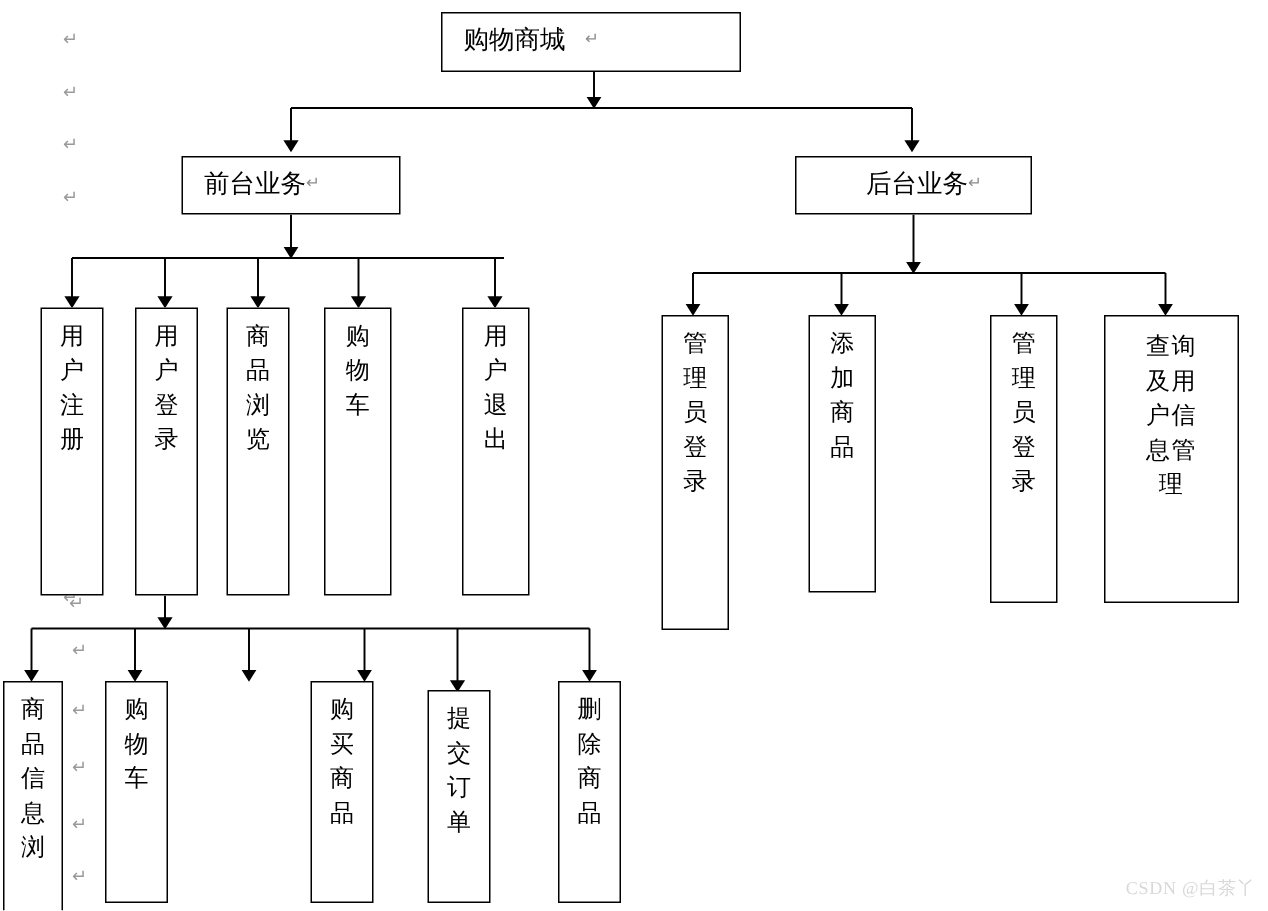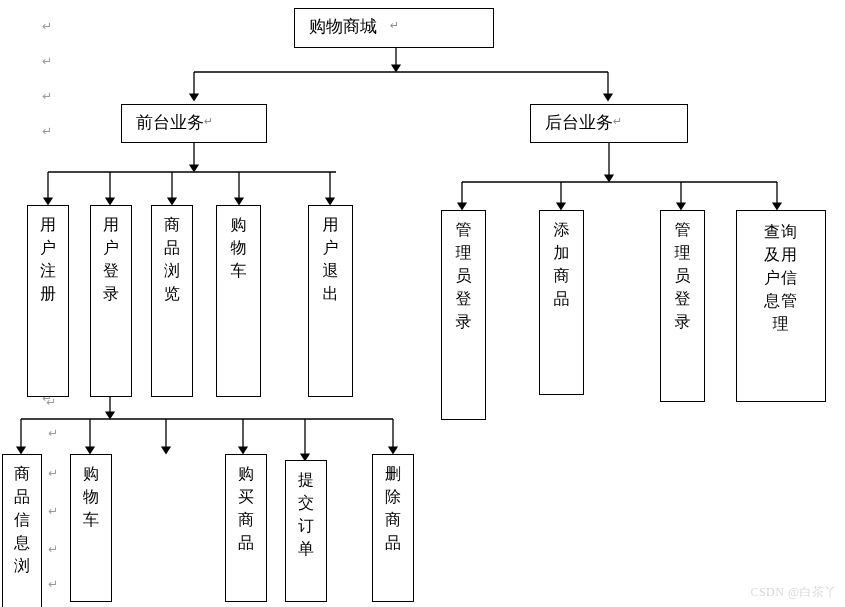--- a/index.html
+++ b/index.html
@@ -164,21 +164,21 @@
   <div class="node horiz" style="left:294px; top:8px; width:200px; height:40px;gap:13px;">
     <span class="label">购物商城</span>
       <span class="cr" style="padding-top:10px;">↵</span>
   </div>
 
   <div class="node horiz" style="left:121px; top:104px; width:146px; height:39px;">
     <span class="label">前台业务</span>
       <span class="cr" style="padding-top:10px;">↵</span>
   </div>
 
-  <div class="node horiz" style="left:530px; top:104px; width:158px; height:39px;">
+  <div class="node horiz" style="left:530px; top:104px; width:158px; height:39px;justify-content:center;">
     <span class="label">后台业务</span>
       <span class="cr" style="padding-top:10px;">↵</span>
   </div>
 
   <div class="node vert" style="left:27px; top:205px; width:42px; height:192px;">
     <span class="label">用户注册</span>
   </div>
 
   <div class="node vert" style="left:90px; top:205px; width:42px; height:192px;">
     <span class="label">用户登录</span>
@@ -214,21 +214,21 @@
 
   <div class="node vert" style="left:2px; top:454px; width:40px; height:160px;">
     <span class="label">商品信息浏</span>
   </div>
 
   <div class="node vert" style="left:70px; top:454px; width:42px; height:148px;">
     <span class="label">购物车</span>
   </div>
 
 
-  <div class="node vert" style="left:225px; top:454px; width:42px; height:148px;">
+  <div class="node vert" style="left:207px; top:454px; width:42px; height:148px;">
     <span class="label">购买商品</span>
   </div>
 
   <div class="node vert" style="left:285px; top:460px; width:42px; height:142px;">
     <span class="label">提交订单</span>
   </div>
 
   <div class="node vert" style="left:372px; top:454px; width:42px; height:148px;">
     <span class="label">删除商品</span>
   </div>

